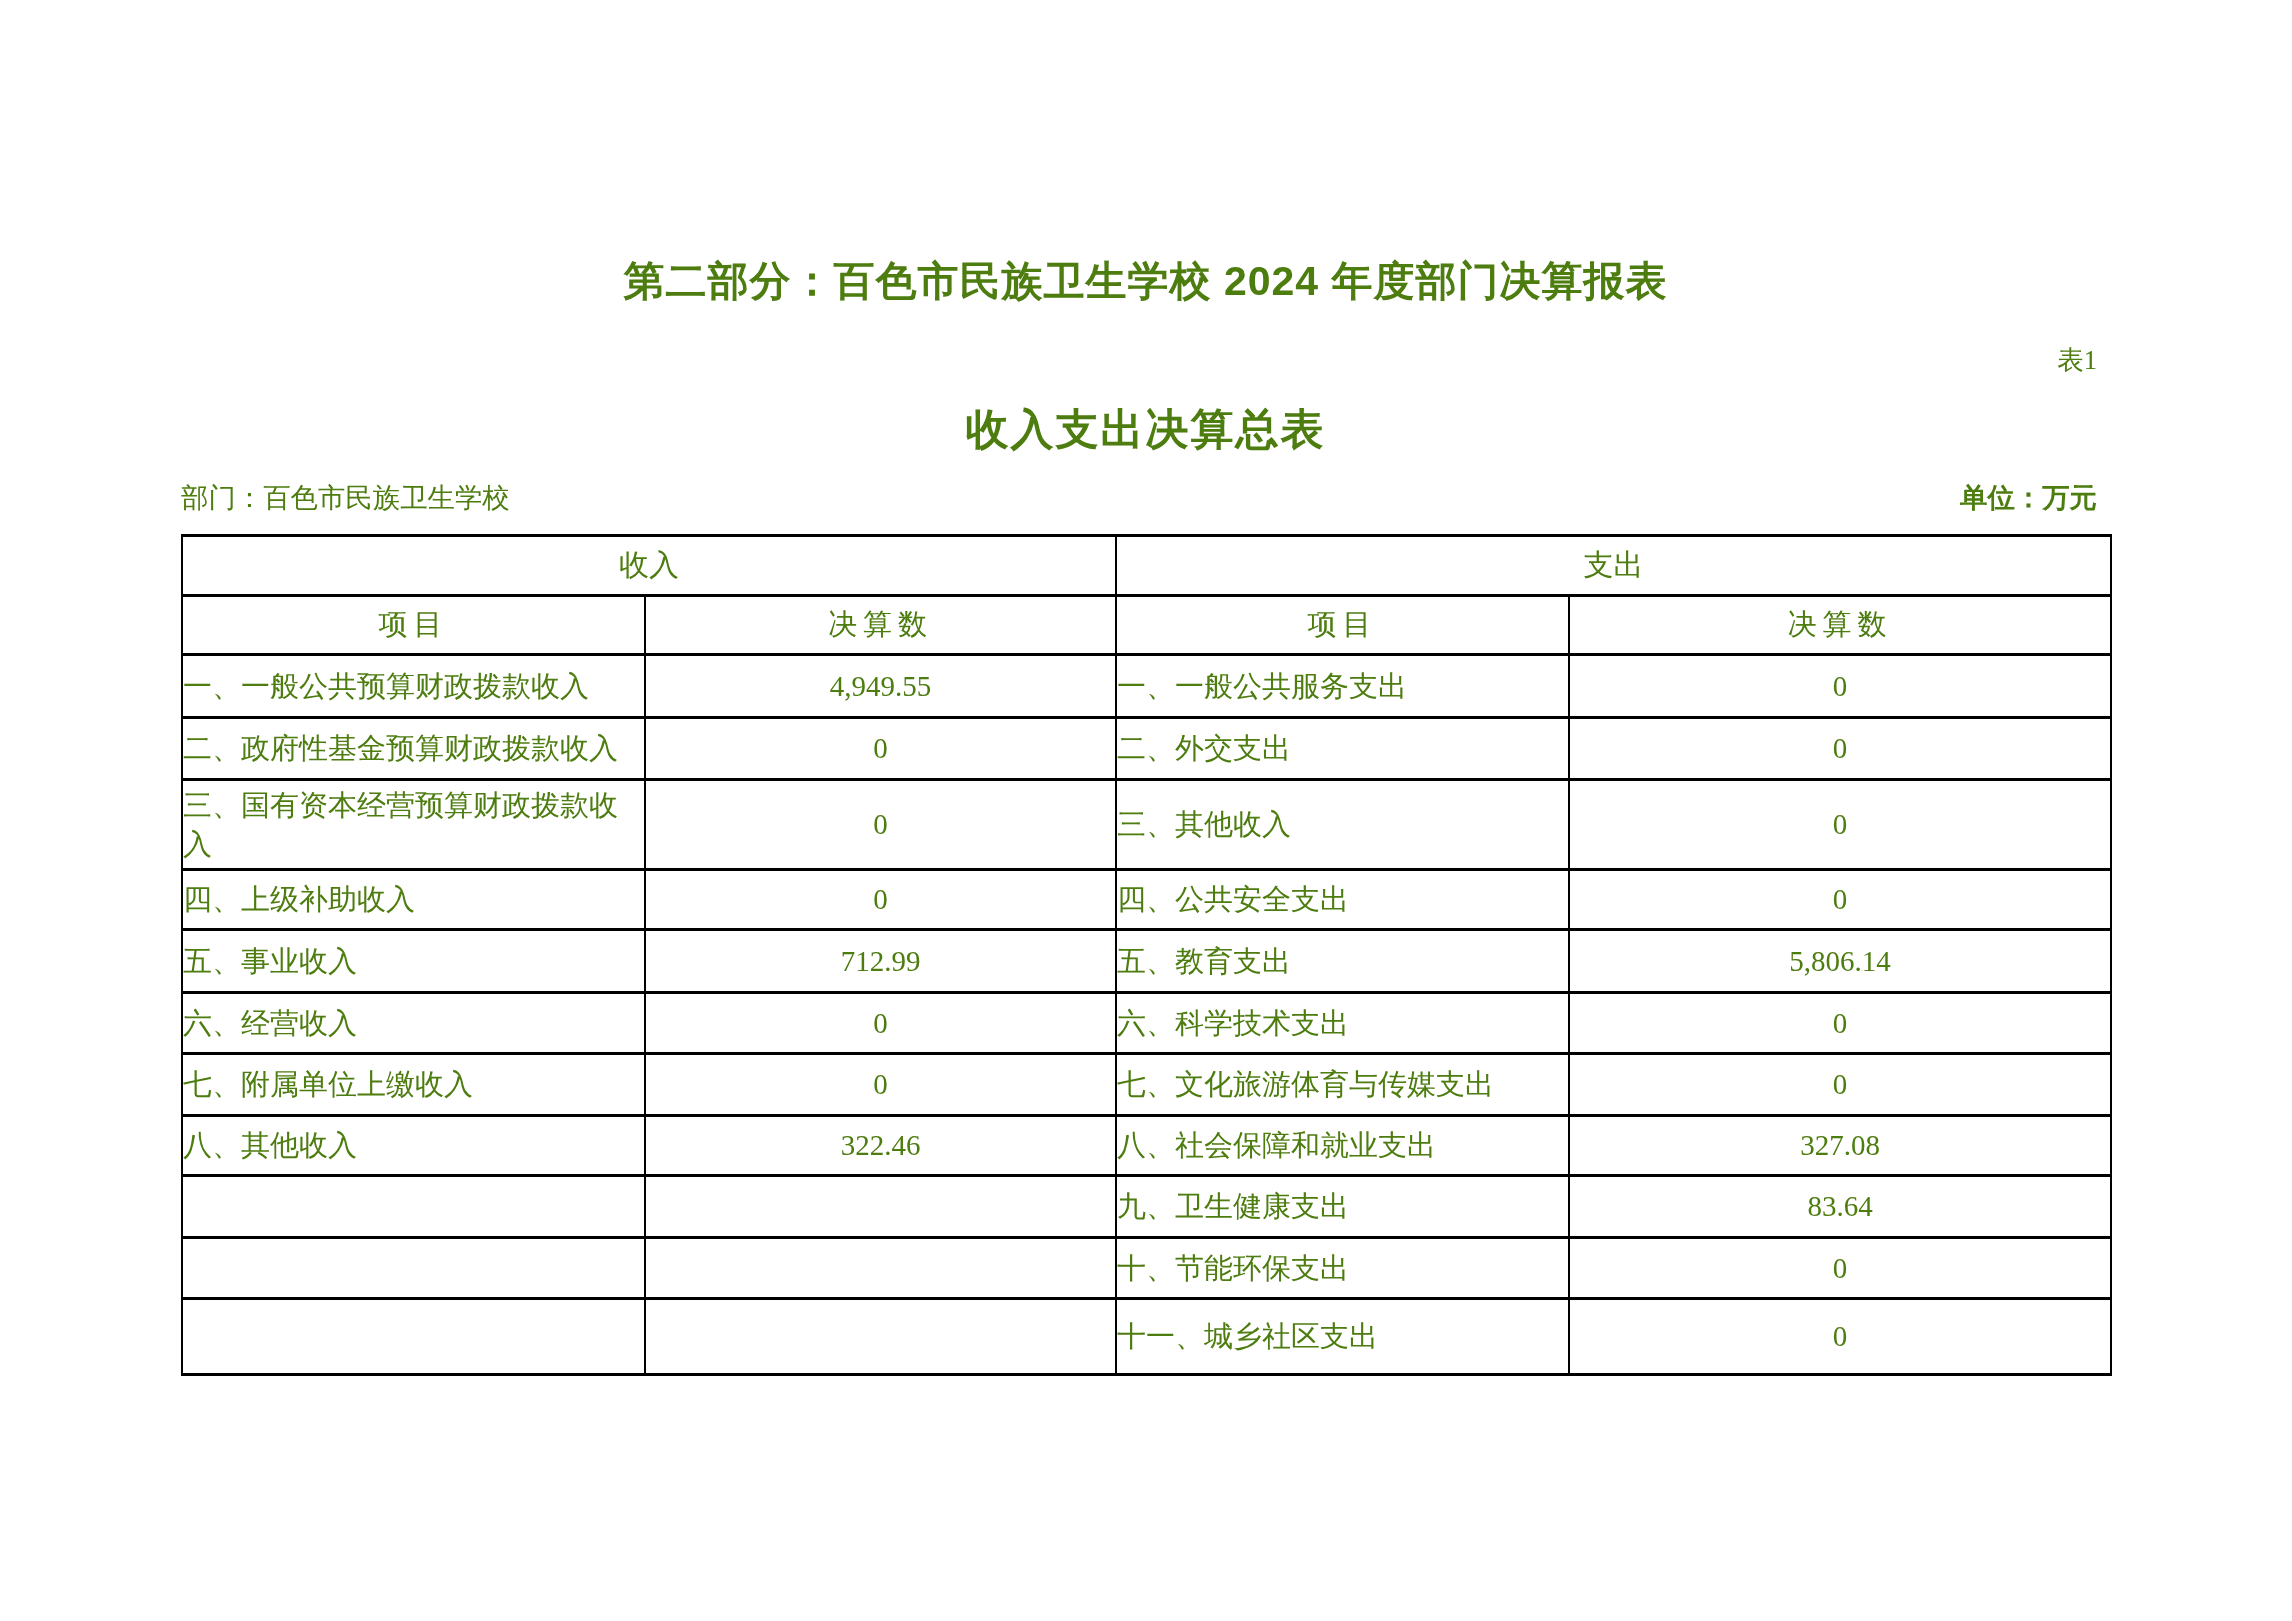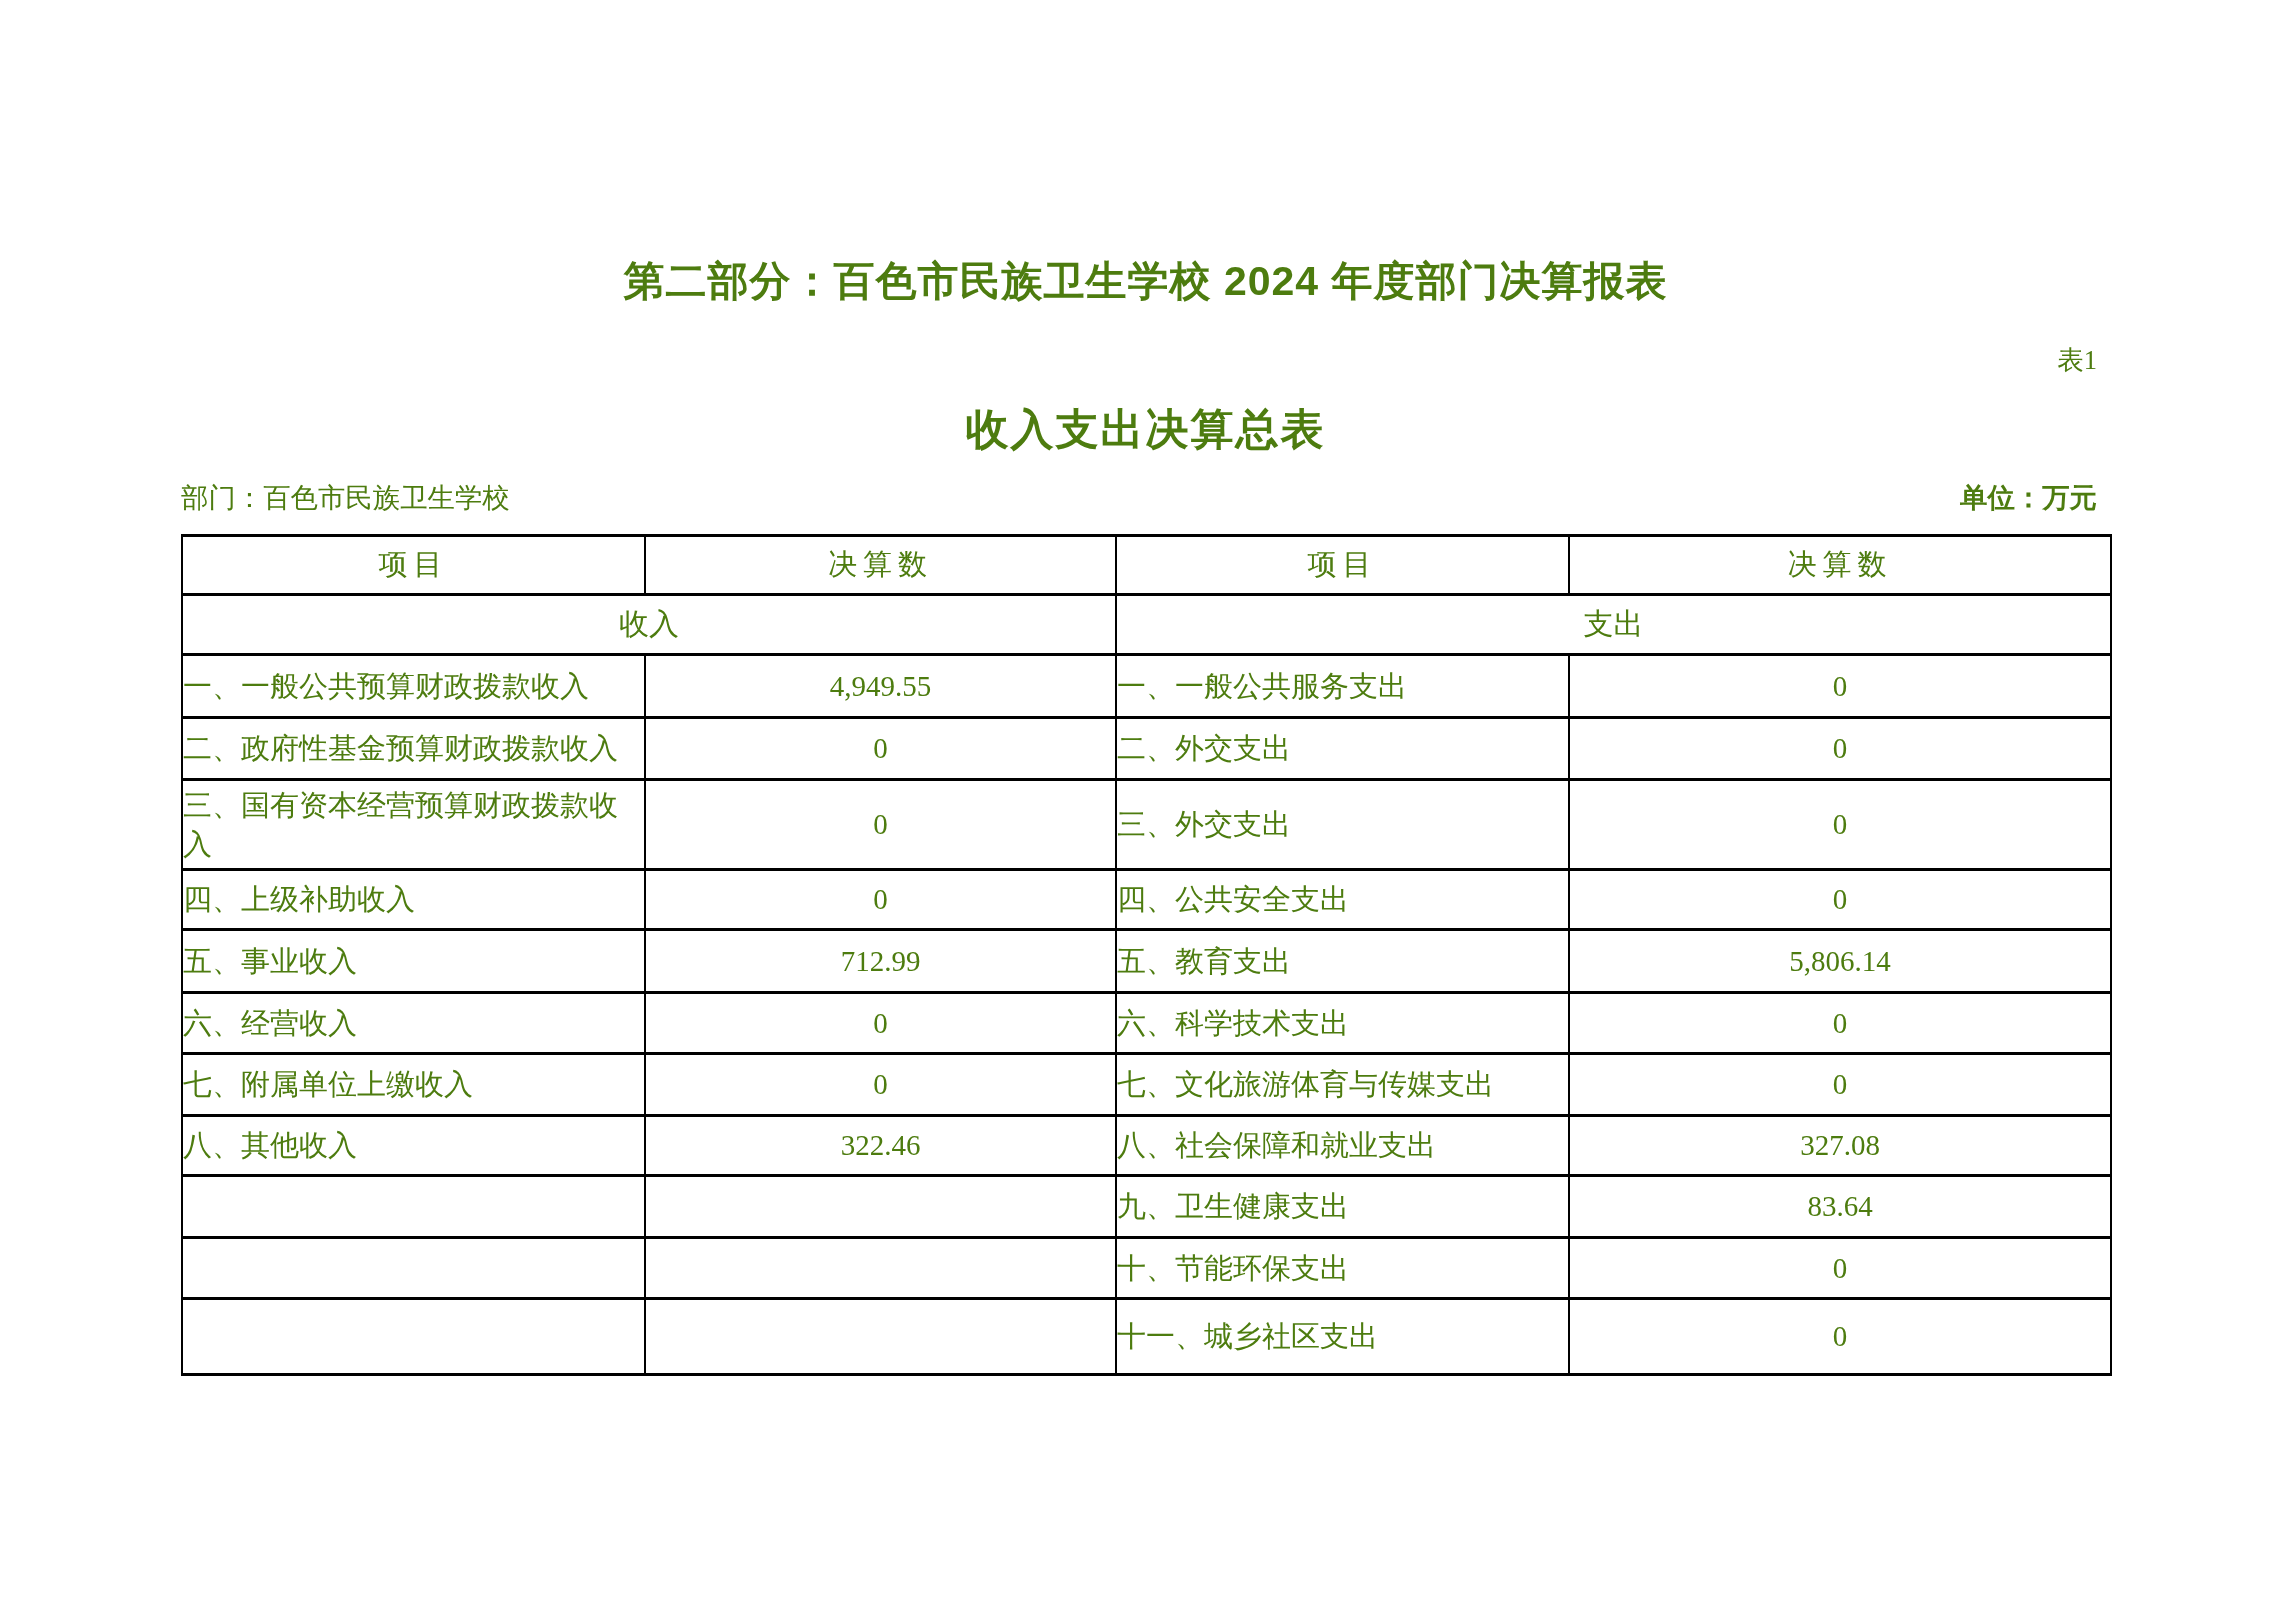--- a/index.html
+++ b/index.html
@@ -118,48 +118,48 @@
   </div>
 
   <table class="summary">
     <colgroup>
       <col style="width:463px">
       <col style="width:471px">
       <col style="width:453px">
       <col style="width:542px">
     </colgroup>
     <thead>
+      <tr style="height:60px">
+        <th class="section-hdr" colspan="2">收入</th>
+        <th class="section-hdr" colspan="2">支出</th>
+      </tr>
       <tr style="height:59px">
         <th class="col-hdr">项目</th>
         <th class="col-hdr">决算数</th>
         <th class="col-hdr">项目</th>
         <th class="col-hdr">决算数</th>
-      </tr>
-      <tr style="height:60px">
-        <th class="section-hdr" colspan="2">收入</th>
-        <th class="section-hdr" colspan="2">支出</th>
       </tr>
     </thead>
     <tbody>
         <tr style="height: 63px;">
           <td class="item">一、一般公共预算财政拨款收入</td>
           <td class="num">4,949.55</td>
           <td class="item">一、一般公共服务支出</td>
           <td class="num">0</td>
         </tr>
         <tr style="height: 62px;">
           <td class="item">二、政府性基金预算财政拨款收入</td>
           <td class="num">0</td>
           <td class="item">二、外交支出</td>
           <td class="num">0</td>
         </tr>
         <tr style="height: 90px;">
           <td class="item">三、国有资本经营预算财政拨款收入</td>
           <td class="num">0</td>
-          <td class="item">三、外交支出</td>
+          <td class="item">三、其他收入</td>
           <td class="num">0</td>
         </tr>
         <tr style="height: 60px;">
           <td class="item">四、上级补助收入</td>
           <td class="num">0</td>
           <td class="item">四、公共安全支出</td>
           <td class="num">0</td>
         </tr>
         <tr style="height: 63px;">
           <td class="item">五、事业收入</td>

